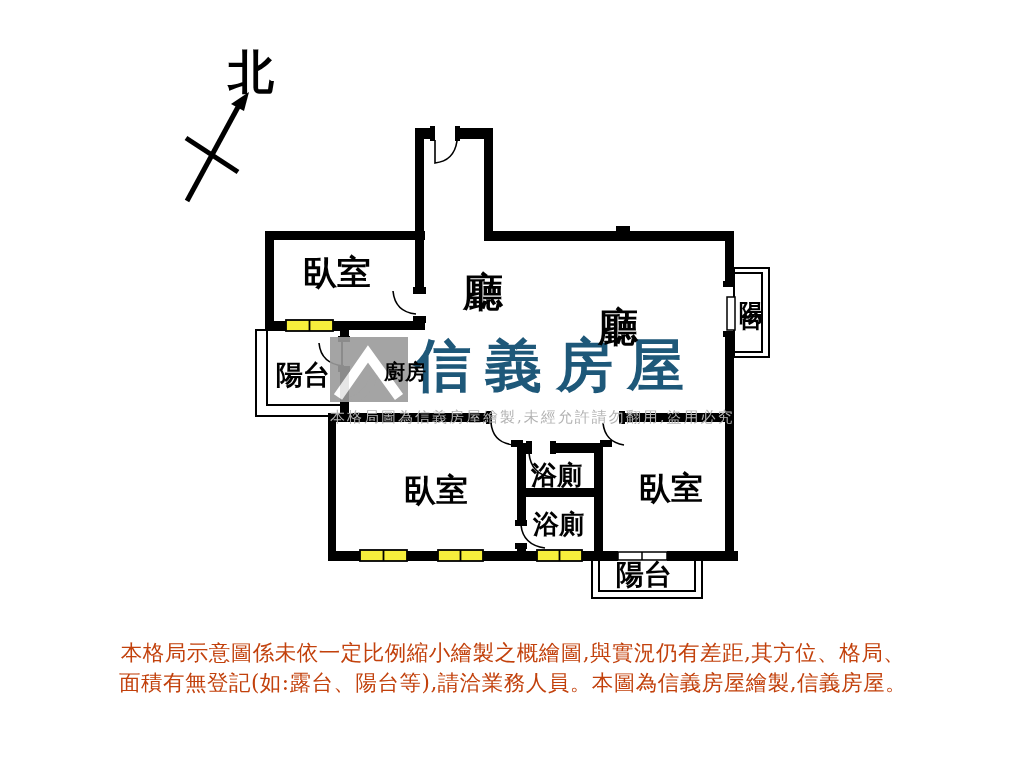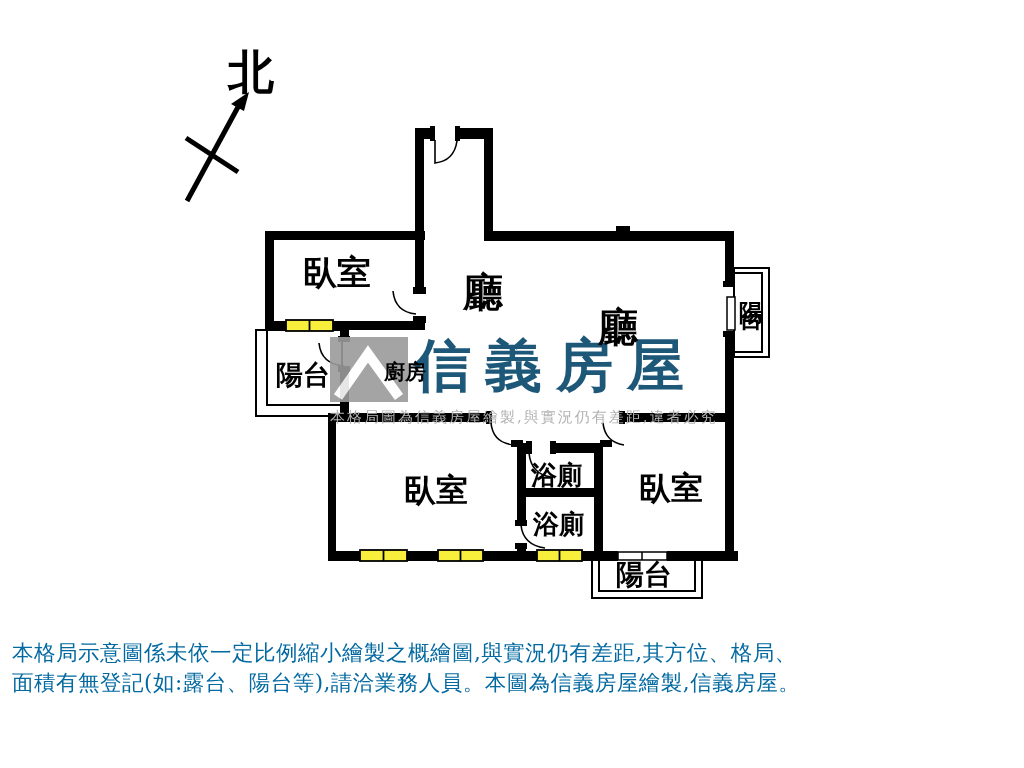--- a/index.html
+++ b/index.html
@@ -24,22 +24,22 @@
   .wm-notice{
     position:absolute;left:330px;top:410px;font-size:15px;color:#b3b3b3;
     letter-spacing:2px;line-height:1;white-space:nowrap;
   }
   .wm-logo{position:absolute;left:330px;top:337px;width:78px;height:65px;opacity:.9;}
   .balcony-right-label{
     position:absolute;left:739px;top:282px;font-size:24px;font-weight:bold;color:#000;
     writing-mode:vertical-rl;letter-spacing:4px;line-height:1;
   }
   .disclaimer{
-    position:absolute;left:12px;top:638px;width:1002px;color:#0369a1;
-    font-size:21.5px;line-height:29.5px;letter-spacing:0.5px;white-space:nowrap;
+    position:absolute;left:12px;top:638px;width:1002px;color:#c2410c;
+    font-size:21.5px;line-height:29.5px;letter-spacing:0.5px;white-space:nowrap;text-align:center;
   }
 </style>
 </head>
 <body>
 
 <div id="stage">
 
   <svg id="plan-svg" width="1024" height="768" viewBox="0 0 1024 768">
 
     <g fill="none" stroke="#000" stroke-width="2">
@@ -155,21 +155,21 @@
       <line x1="186" y1="138" x2="238" y2="172" stroke="#000" stroke-width="5"></line>
     </g>
   </svg>
 
   <svg class="wm-logo" viewBox="0 0 78 65">
     <rect x="0" y="0" width="78" height="65" fill="#9b9b9b"></rect>
     <path d="M 8,60 L 38,17 L 69,60" fill="none" stroke="#fff" stroke-width="10"></path>
     <path d="M 22,63 Q 40,56 44,38" fill="none" stroke="#9b9b9b" stroke-width="7"></path>
   </svg>
   <div class="wm-brand">信義房屋</div>
-  <div class="wm-notice">本格局圖為信義房屋繪製,與實況仍有差距,違者必究</div>
+  <div class="wm-notice">本格局圖為信義房屋繪製,未經允許請勿翻用,盜用必究</div>
 
   <div class="compass-label">北</div>
 
   <div class="room-label" style="left:303px;top:255px;font-size:34px;">臥室</div>
   <div class="room-label" style="left:463px;top:272px;font-size:40px;">廳</div>
   <div class="room-label" style="left:598px;top:307px;font-size:40px;">廳</div>
   <div class="room-label" style="left:384px;top:361px;font-size:21px;">廚房</div>
   <div class="room-label" style="left:276px;top:361px;font-size:27px;">陽台</div>
   <div class="balcony-right-label">陽台</div>
   <div class="room-label" style="left:531px;top:462px;font-size:26px;">浴廁</div>

